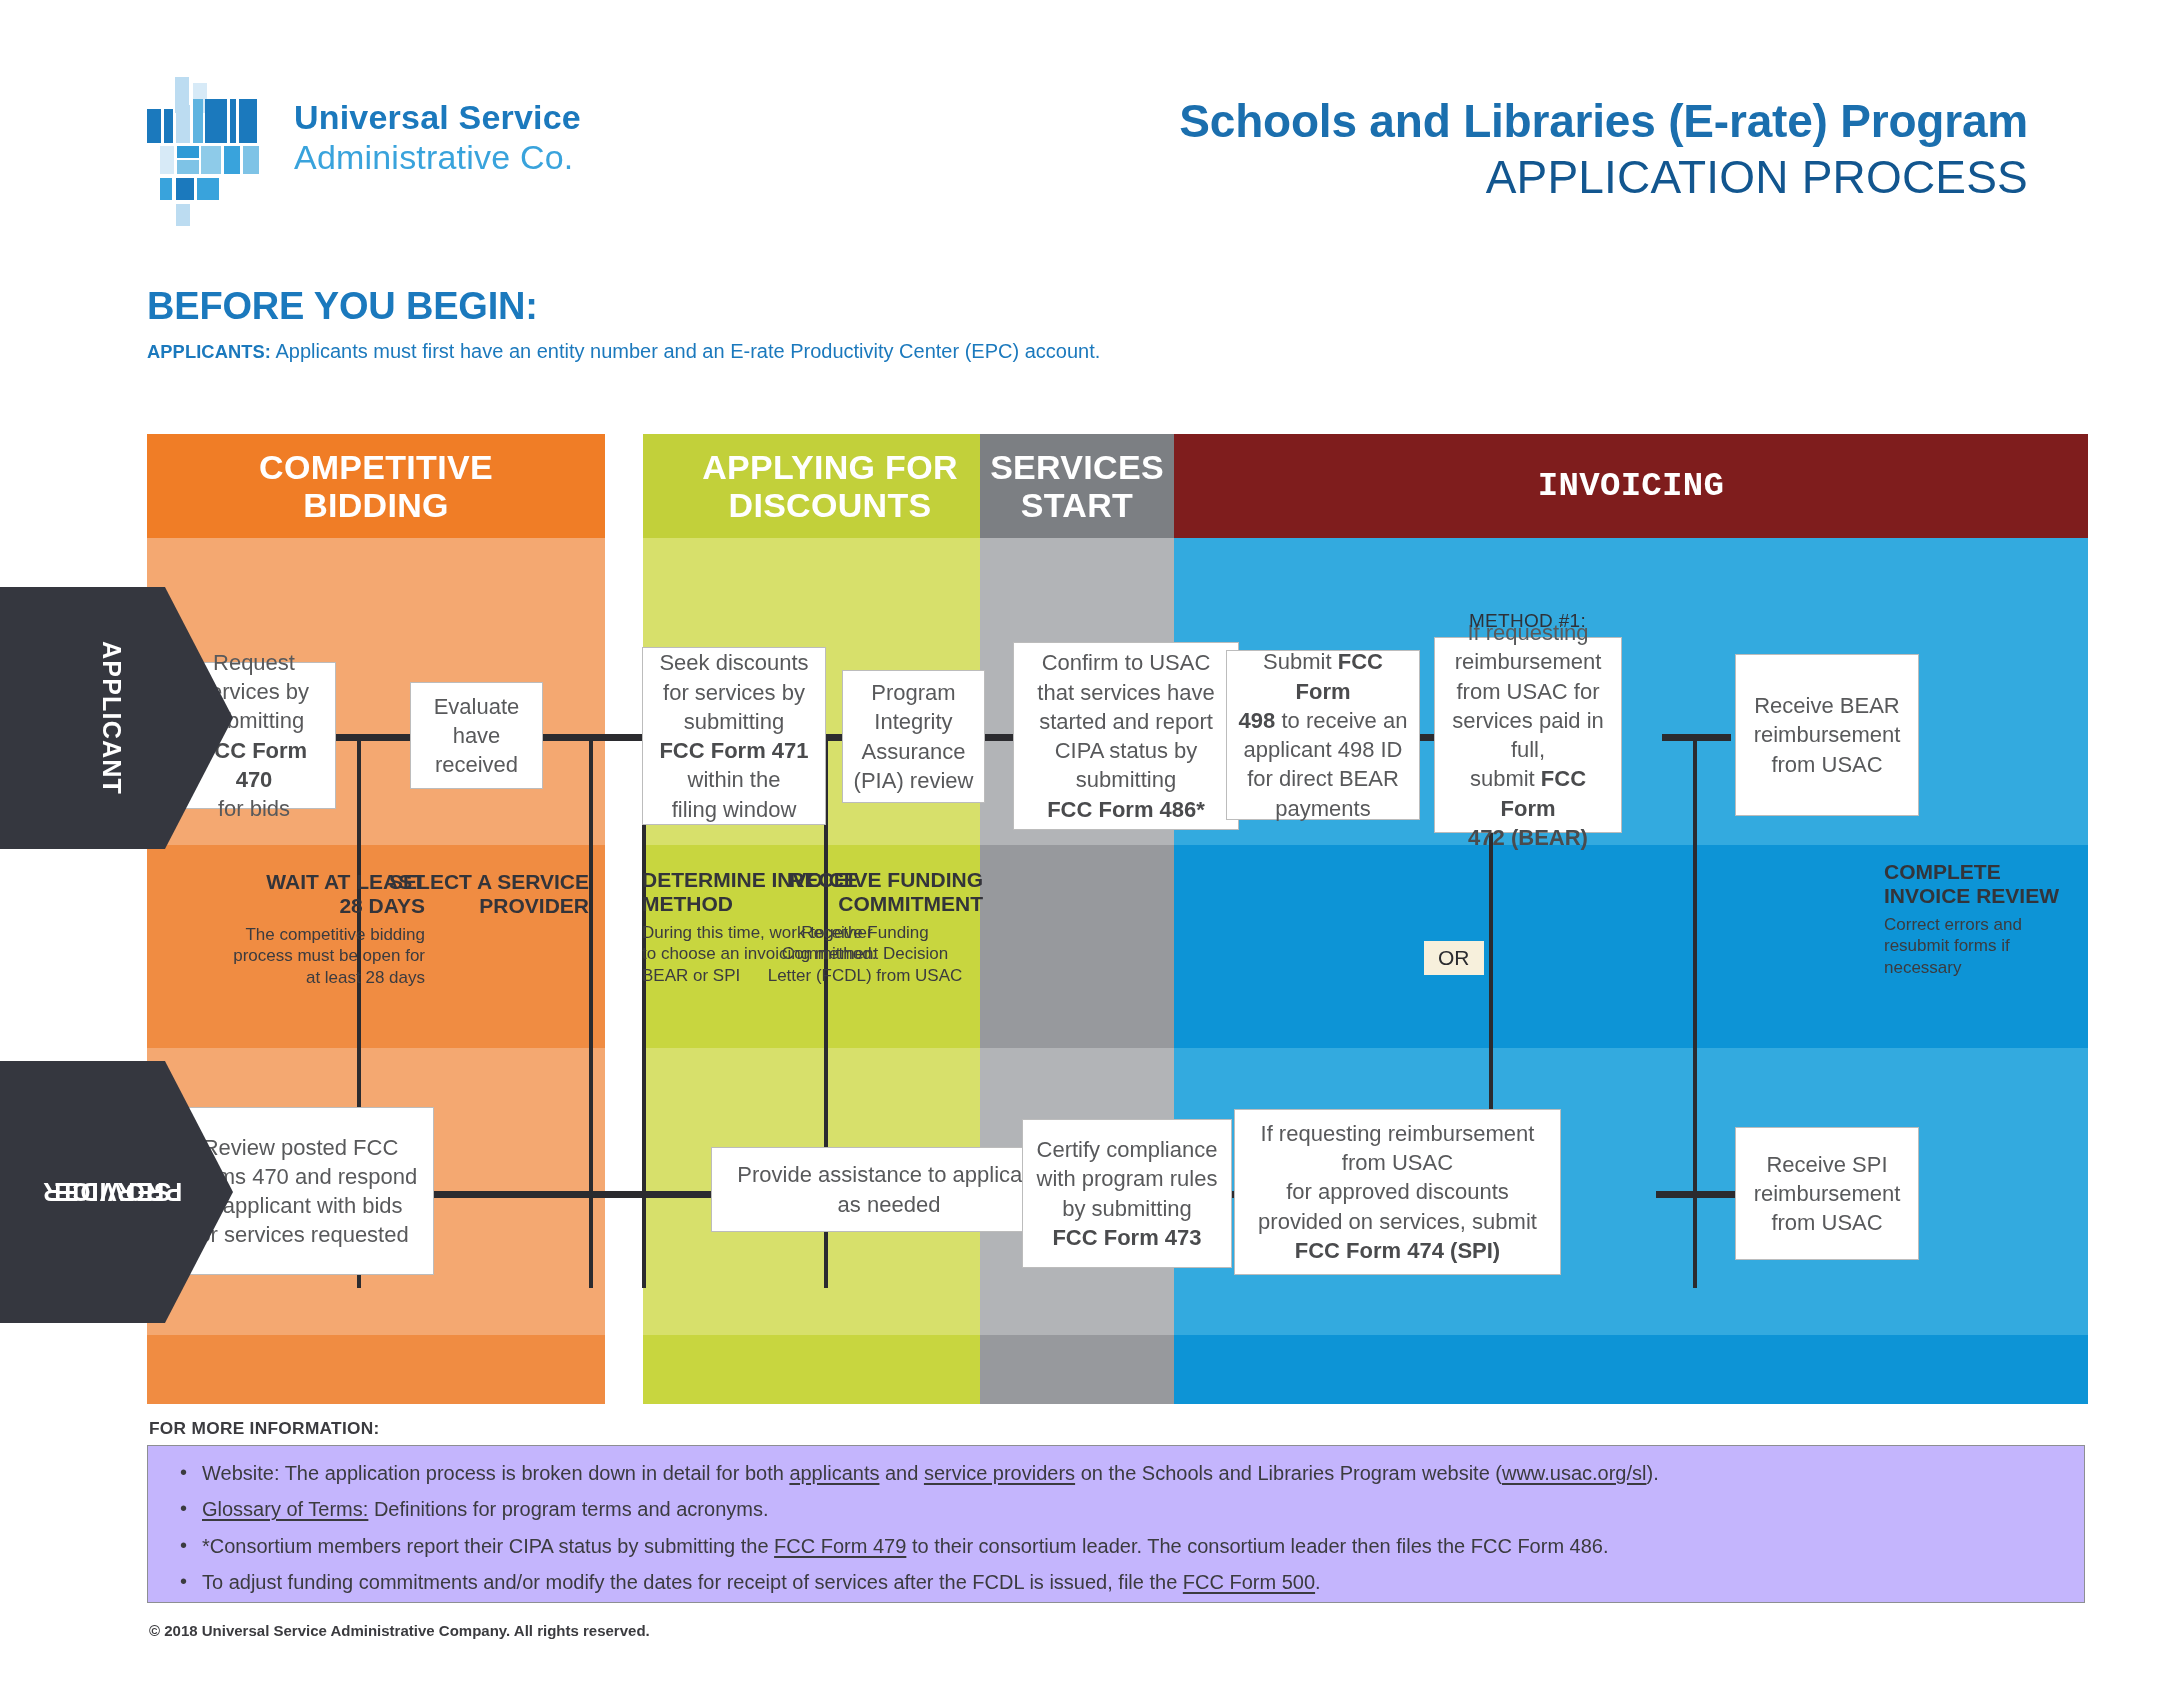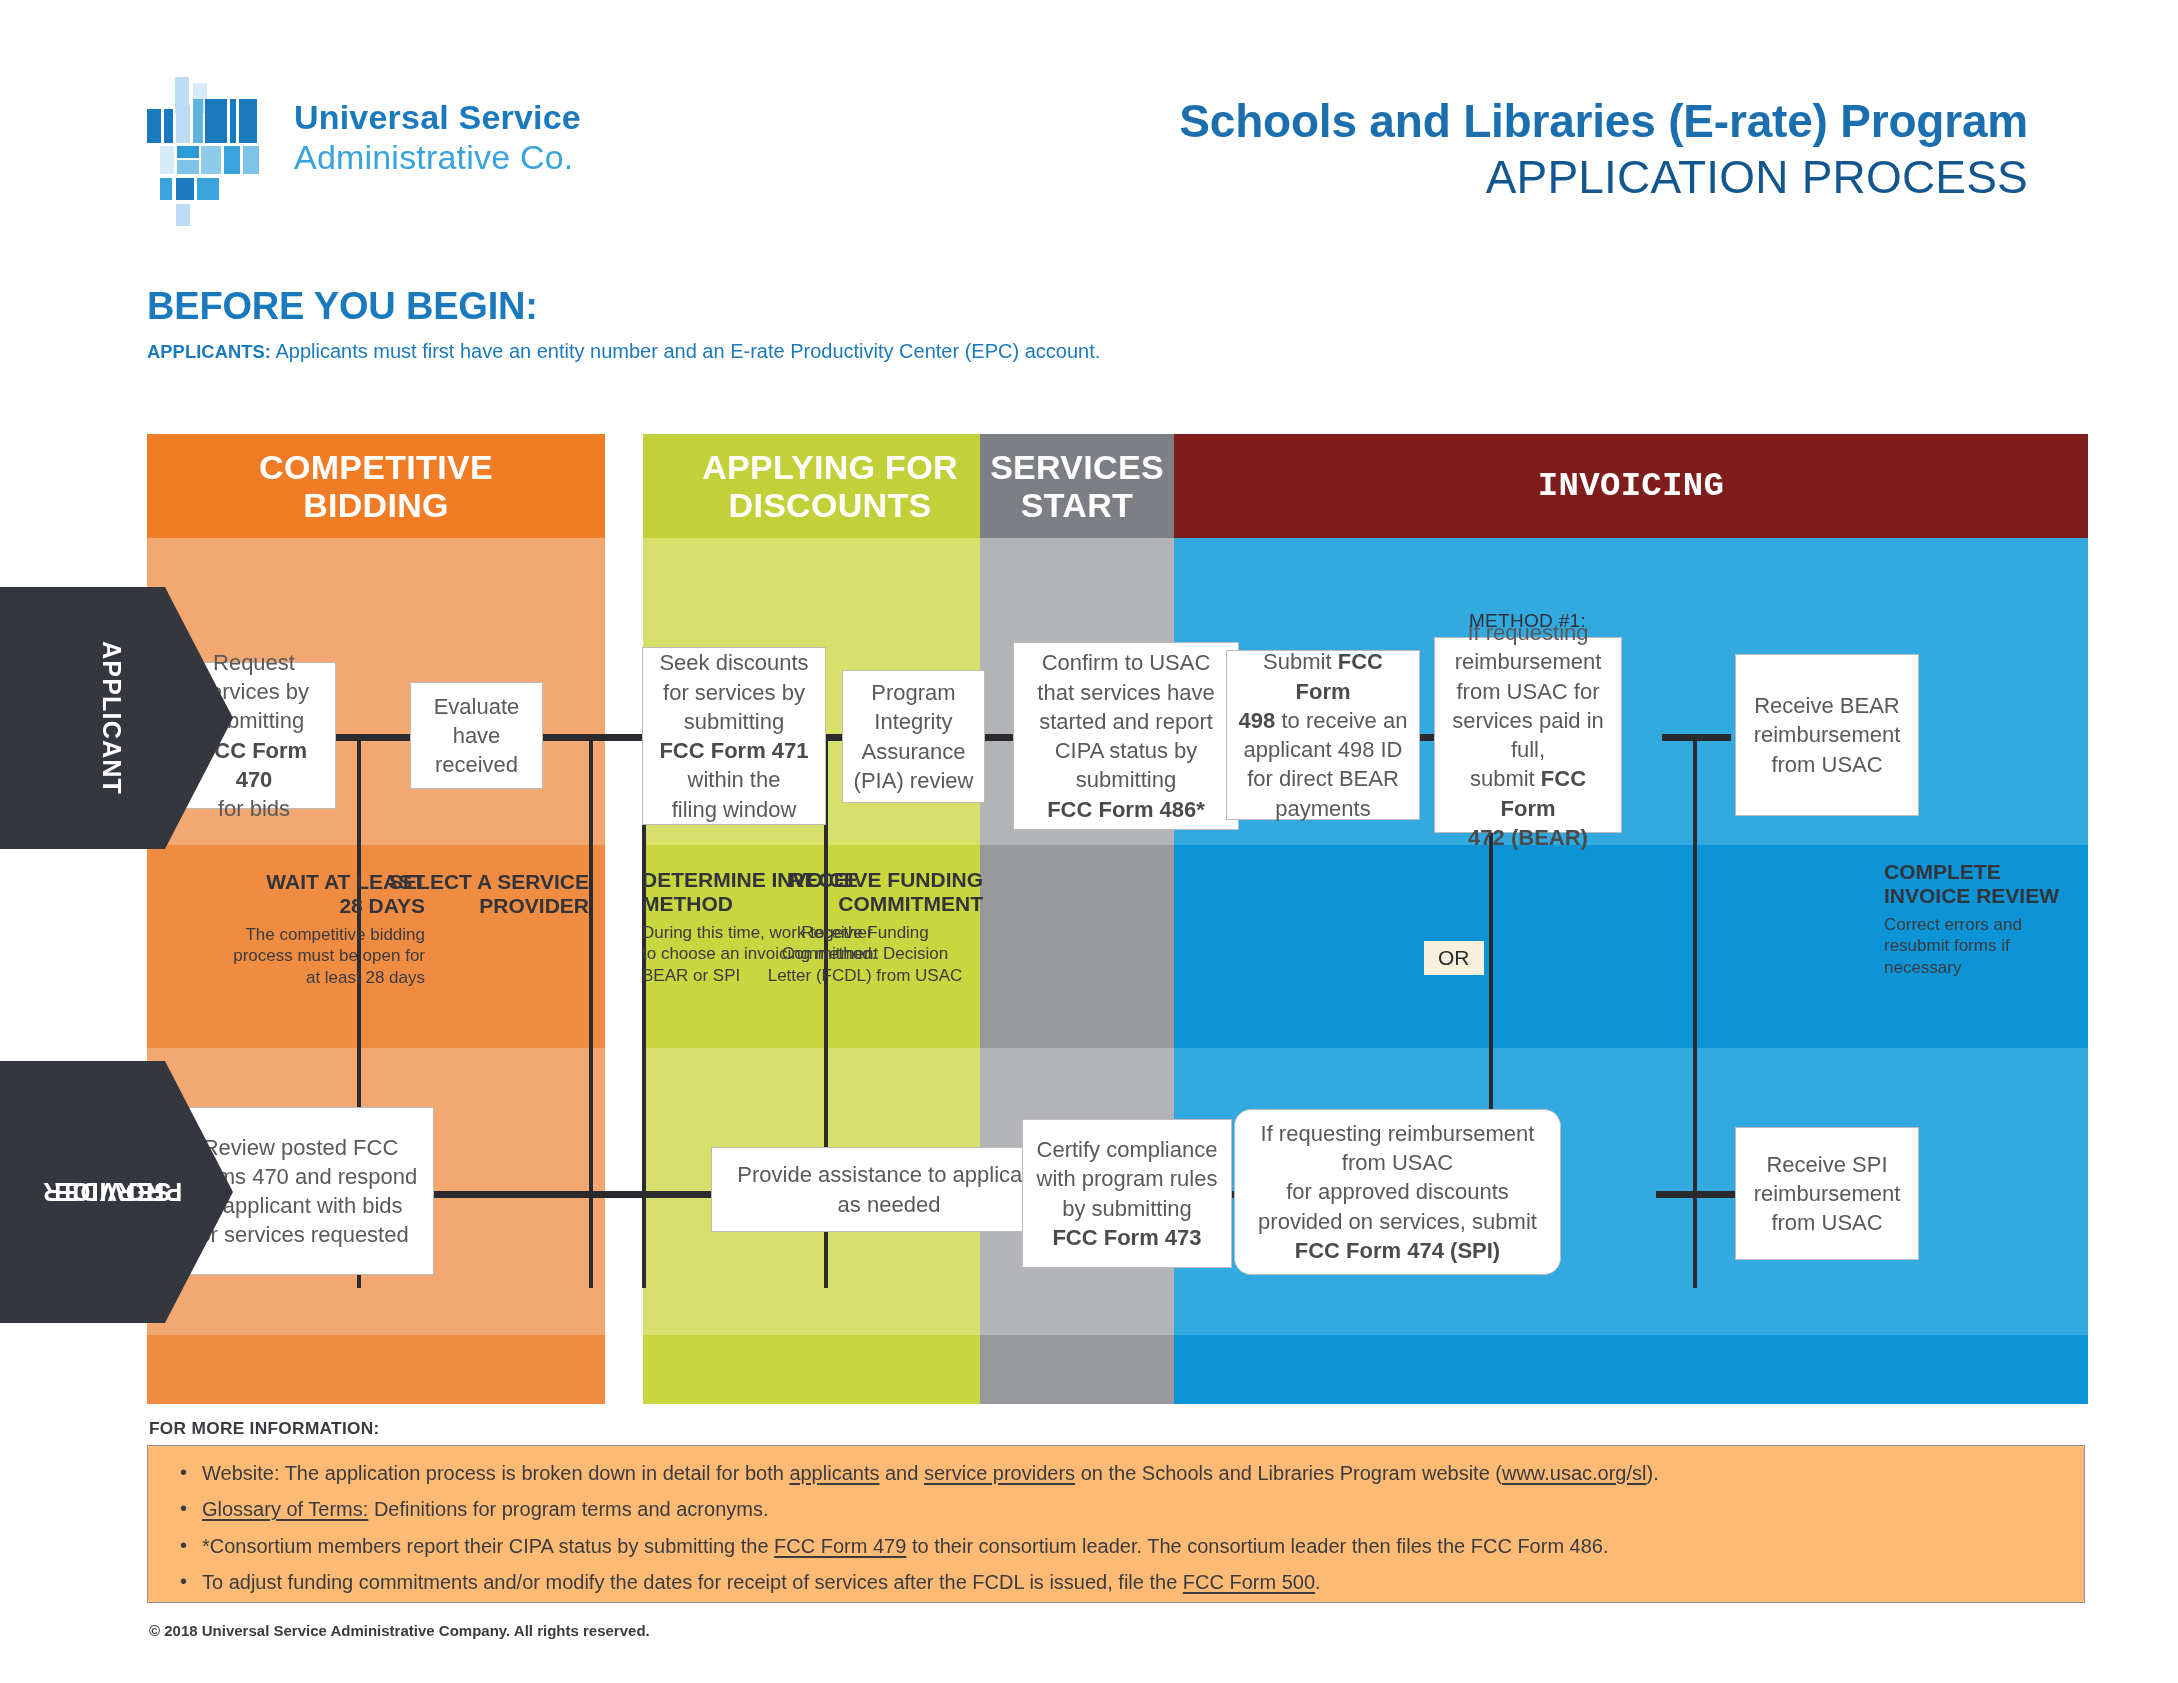--- a/index.html
+++ b/index.html
@@ -90,21 +90,21 @@
                 clip-path: polygon(0 0, 72% 0, 100% 50%, 72% 100%, 0 100%); }
   .side-arrow span { position:absolute; left:50%; top:50%;
         transform:translate(-50%,-50%) rotate(90deg); transform-origin:center;
         white-space:nowrap; color:#fff; font-weight:bold; font-size:25px;
         letter-spacing:1.2px; text-align:center; line-height:1.05; }
 
   
   #fmi { position:absolute; left:149px; top:1418px; font-size:17.3px;
          font-weight:bold; color:#3b3b3f; letter-spacing:0.3px; }
   #infobox { position:absolute; left:147px; top:1445px; width:1938px; height:158px;
-             border:1.5px solid #8d8f92; background:#fdba74; padding:14px 22px 10px 22px; }
+             border:1.5px solid #8d8f92; background:#c4b5fd; padding:14px 22px 10px 22px; }
   #infobox ul { list-style:none; }
   #infobox li { position:relative; padding-left:32px; font-size:20px;
                 color:#3b3b3f; line-height:1.32; margin-bottom:10px; }
   #infobox li:before { content:"\2022"; position:absolute; left:10px; top:-1px;
                        font-size:20px; color:#3b3b3f; }
   #infobox u { text-decoration:underline; text-underline-offset:3px; }
   #copyright { position:absolute; left:149px; top:1622px; font-size:15px;
                font-weight:bold; color:#3b3b3f; }
 </style>
 </head>
@@ -376,21 +376,21 @@
 
   <div class="box" style="left:875px; top:685px; width:210px; height:149px;">
     <div>
       <span>Certify compliance</span><br>
       <span>with program rules</span><br>
       <span>by submitting</span><br>
       <b>FCC Form 473</b>
     </div>
   </div>
 
-  <div class="box" style="left:1087px; top:675px; width:327px; height:166px;border-radius:17px;">
+  <div class="box" style="left:1087px; top:675px; width:327px; height:166px;">
     <div>
       <span>If requesting reimbursement</span><br>
       <span>from USAC</span><br>
       <span>for approved discounts</span><br>
       <span>provided on services, submit</span><br>
       <b>FCC Form 474 (SPI)</b>
     </div>
   </div>
 
   <div class="box" style="left:1588px; top:693px; width:184px; height:133px;">

